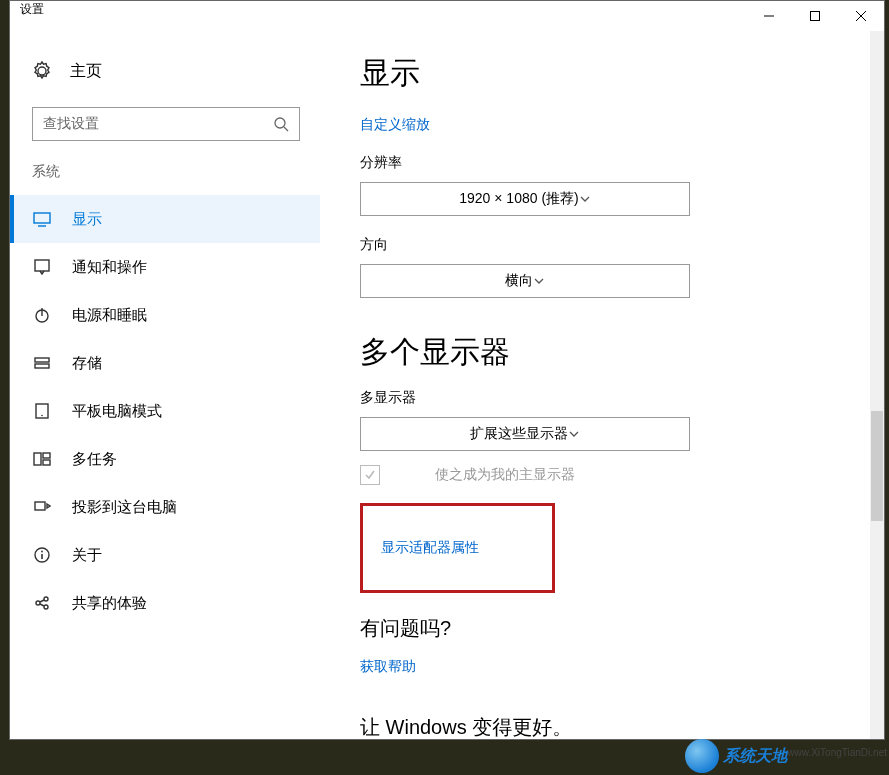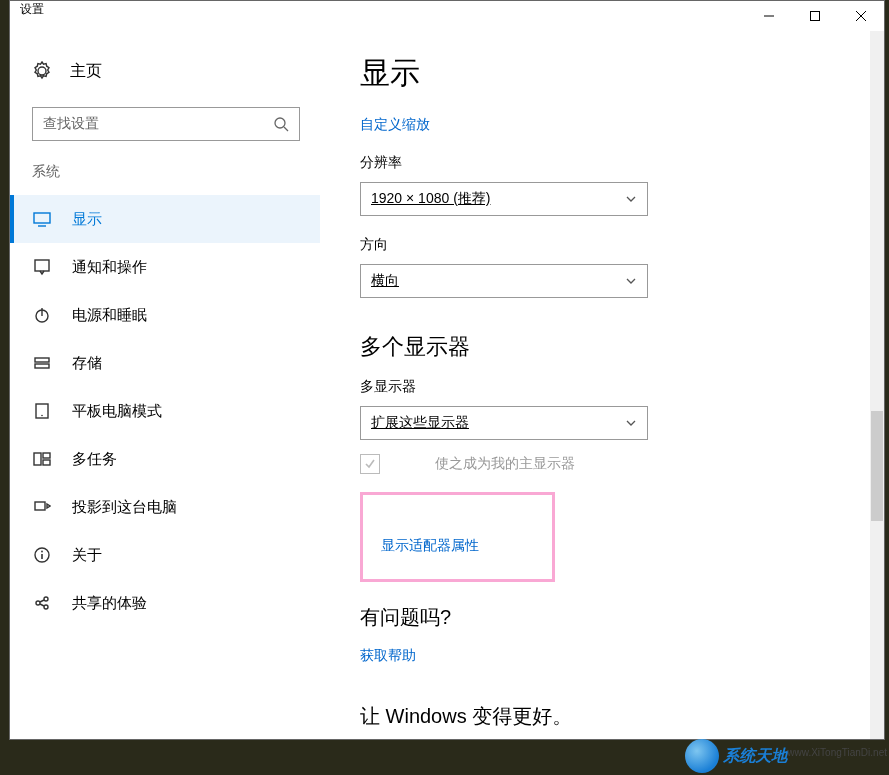--- a/index.html
+++ b/index.html
@@ -116,59 +116,58 @@
   .main {
     flex: 1;
     padding: 22px 20px 0 40px;
     overflow: hidden;
     position: relative;
   }
   .h1 { font-size: 30px; font-weight: 500; margin-bottom: 22px; }
   .link { color: #0066cc; font-size: 14px; cursor: default; }
   .section-label { font-size: 14px; margin: 20px 0 10px 0; }
   .dropdown {
-    width: 288px;
+    width: 330px;
     height: 34px;
     border: 1px solid #999;
     display: flex;
     align-items: center;
     padding: 0 10px;
-    justify-content: space-between;
+    justify-content: center;
     background: #fff;
-    text-decoration: underline;
   }
   .dropdown-value { font-size: 14px; }
   .chev { width: 12px; height: 12px; }
-  .h2 { font-size: 22px; font-weight: 500; margin: 34px 0 16px 0; }
+  .h2 { font-size: 30px; font-weight: 500; margin: 34px 0 16px 0; }
   .checkbox-row {
     display: flex;
     align-items: center;
     margin-top: 14px;
     color: #999;
     gap: 45px;
   }
   .checkbox {
     width: 20px;
     height: 20px;
     border: 1px solid #bbb;
     margin-right: 10px;
     display: flex;
     align-items: center;
     justify-content: center;
     color: #bbb;
   }
   .checkbox svg { width: 12px; height: 12px; }
   .highlight-box {
-    border: 3px solid #f9a8d4;
-    padding: 24px 18px;
+    border: 3px solid #b91c1c;
+    padding: 40px 18px;
     margin-top: 18px;
     width: 195px;
     height: 90px;
     display: flex;
-    align-items: flex-end;
+    align-items: center;
   }
   .scrollbar {
     position: absolute;
     right: 0;
     top: 0;
     width: 14px;
     height: 100%;
     background: #f0f0f0;
   }
   .scrollthumb {

